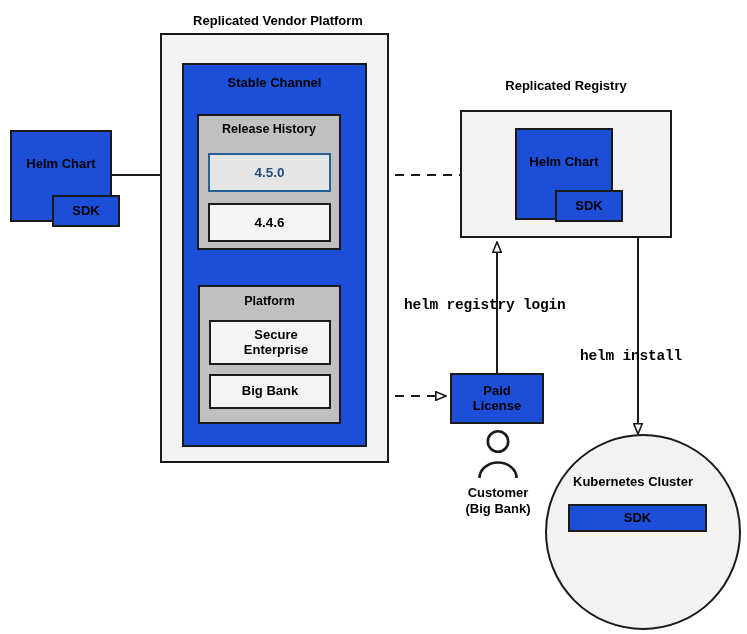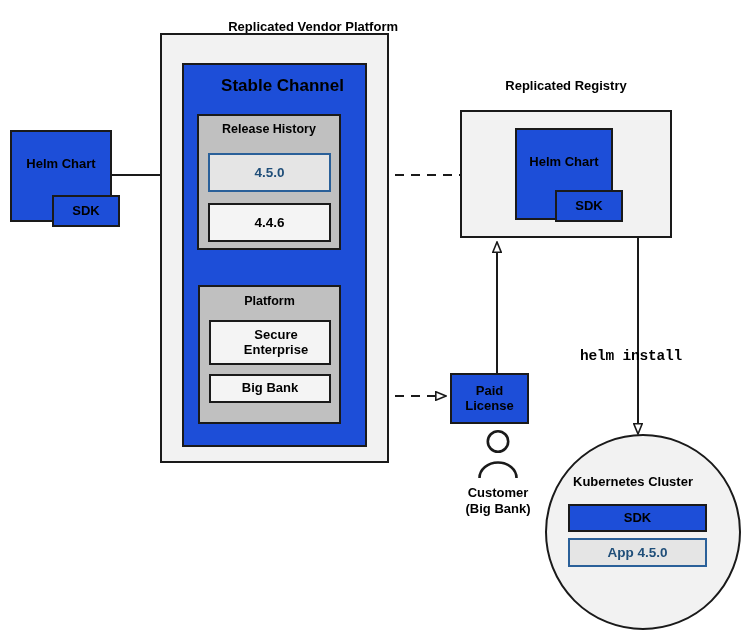--- a/index.html
+++ b/index.html
@@ -54,78 +54,78 @@
 
     <g>
       <path d="M497,373 L497,242" stroke="#1a1a1a" stroke-width="2" fill="none" marker-end="url(#hollowArrow)"></path>
     </g>
 
     <g>
       <path d="M638,238 L638,434" stroke="#1a1a1a" stroke-width="2" fill="none" marker-end="url(#hollowArrow)"></path>
     </g>
   </svg>
 
-  <div class="lbl t-title" style="left:158px;top:20px;width:240px;text-align:right;">Replicated Vendor Platform</div>
+  <div class="lbl t-title" style="left:158px;top:14px;width:240px;">Replicated Vendor Platform</div>
 
   <div class="box grey-lightest" style="left:160px;top:33px;width:229px;height:430px;"></div>
 
   <div class="box grey-light" style="left:182px;top:63px;width:185px;height:384px;"></div>
-  <div class="lbl" style="left:182px;top:76px;width:185px;font-size:17px;margin-left:8px;">Stable Channel</div>
+  <div class="lbl" style="left:182px;top:76px;width:185px;font-size:13px;">Stable Channel</div>
 
   <div class="box grey-mid" style="left:197px;top:114px;width:144px;height:136px;"></div>
   <div class="lbl" style="left:197px;top:122px;width:144px;font-size:12.5px;">Release History</div>
 
   <div class="box blue" style="left:208px;top:153px;width:123px;height:39px;font-size:13.5px;">4.5.0</div>
 
   <div class="box near-white" style="left:208px;top:203px;width:123px;height:39px;font-size:13.5px;">4.4.6</div>
 
   <div class="box grey-mid" style="left:198px;top:285px;width:143px;height:139px;"></div>
   <div class="lbl" style="left:198px;top:294px;width:143px;font-size:12.5px;">Platform</div>
 
   <div class="box near-white" style="left:209px;top:320px;width:122px;height:45px;font-size:13px;">
     <span style="white-space:pre-line;margin-left:12px;">Secure
 Enterprise</span>
   </div>
 
-  <div class="box near-white" style="left:209px;top:374px;width:122px;height:29px;font-size:13px;">
+  <div class="box near-white" style="left:209px;top:374px;width:122px;height:35px;font-size:13px;">
     <span style="white-space:pre-line;">Big Bank</span>
   </div>
 
   <div class="box grey-light" style="left:10px;top:130px;width:102px;height:92px;">
     <span style="font-size:13px;position:relative;top:-12px;">Helm Chart</span>
   </div>
   <div class="box white" style="left:52px;top:195px;width:68px;height:32px;font-size:13px;">SDK</div>
 
   <div class="lbl t-title" style="left:456px;top:79px;width:220px;">Replicated Registry</div>
 
   <div class="box grey-lightest" style="left:460px;top:110px;width:212px;height:128px;"></div>
 
   <div class="box grey-light" style="left:515px;top:128px;width:98px;height:92px;">
     <span style="font-size:13px;position:relative;top:-12px;">Helm Chart</span>
   </div>
   <div class="box white" style="left:555px;top:190px;width:68px;height:32px;font-size:13px;">SDK</div>
 
+  <div class="mono" style="left:404px;top:297px;">helm registry login</div>
 
   <div class="mono" style="left:580px;top:348px;">helm install</div>
 
-  <div class="box grey-light" style="left:450px;top:373px;width:79px;height:51px;font-size:13px;">
+  <div class="box grey-light" style="left:450px;top:373px;width:94px;height:51px;font-size:13px;">
     <span style="white-space:pre-line;">Paid
 License</span>
   </div>
 
   <svg style="position:absolute;left:471px;top:429px;width:54px;height:50px;" viewBox="0 0 54 50">
     <circle cx="27" cy="12.5" r="10.2" fill="#ffffff" stroke="#1a1a1a" stroke-width="2.6"></circle>
     <path d="M8.5,49 a18.5,15.5 0 0 1 37,0" fill="#ffffff" stroke="#1a1a1a" stroke-width="2.6" stroke-linejoin="round"></path>
   </svg>
 
   <div class="capt" style="left:428px;top:485px;width:140px;">
     <div>Customer</div>
     <div>(Big Bank)</div>
   </div>
 
   <div class="circle" style="left:545px;top:434px;width:196px;height:196px;"></div>
   <div class="lbl" style="left:535px;top:475px;width:196px;font-size:13px;">Kubernetes Cluster</div>
 
   <div class="box white" style="left:568px;top:504px;width:139px;height:28px;font-size:13px;">SDK</div>
 
-  <div class="box blue" style="left:568px;top:538px;width:139px;height:29px;font-size:13.5px;">App 4.5.0</div>
 
 </div>
 
 </body></html>

